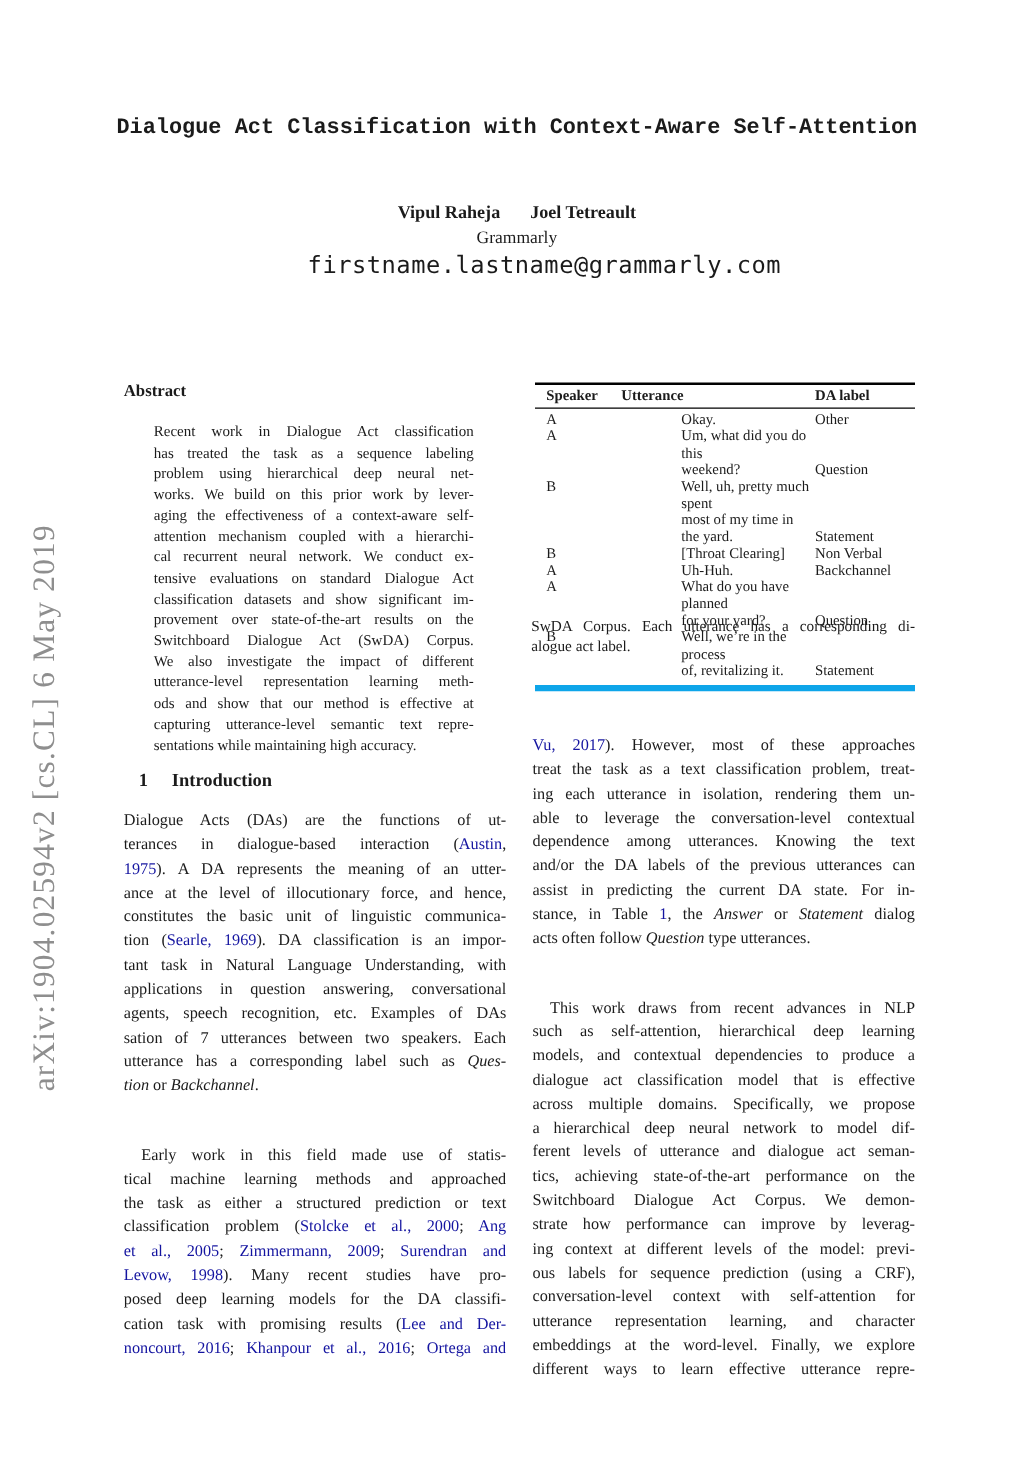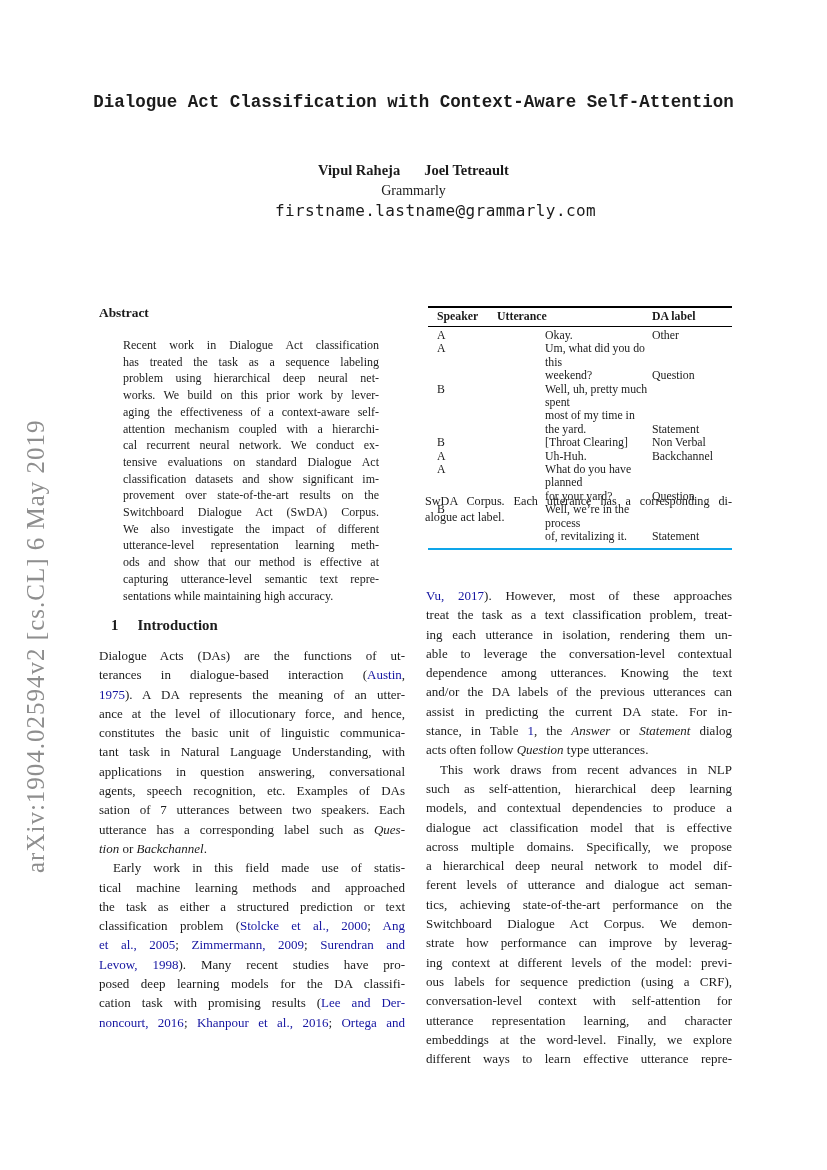--- a/index.html
+++ b/index.html
@@ -38,21 +38,21 @@
   }
   .authors .gap{display:inline-block;width:24px;}
   .affil{
     position:absolute;left:0;right:0;top:183px;
     text-align:center;font-size:14px;
   }
   .email{
     position:absolute;left:0;right:0;top:201px;
     text-align:center;
     font-family:"DejaVu Sans Mono", monospace;
-    font-size:16px;letter-spacing:0.4px;margin-left:44px;
+    font-size:19px;letter-spacing:0.4px;margin-left:44px;
   }
   
   .abstract-h{
     position:absolute;left:99px;width:306px;top:305px;
     text-align:left;font-size:13.4px;font-weight:700;
   }
   .abstract-body{
     position:absolute;left:123px;width:256px;top:337px;
     font-size:12px;line-height:16.7px;
   }
@@ -64,28 +64,28 @@
   .sec-h .sec-num{display:inline-block;margin-right:19px;}
   
   .bodycol{
     position:absolute;width:306px;
     font-size:13px;line-height:19.3px;
   }
   .leftcol{left:99px;top:646px;}
   .rightcol{left:426px;top:586px;}
   .ln{text-align:justify;text-align-last:justify;}
   .ln-last{text-align-last:left;}
-  .indent .ln:first-child{text-indent:14px;}
+  .indent .ln:first-child{text-indent:14px;margin-top:36px;}
   c{color:var(--cite);}
   
   .tbl{
     position:absolute;left:428px;top:306px;width:304px;
     font-size:11.8px;
     border-top:2px solid #000;
-    border-bottom:2px solid #0ea5e9;
+    border-bottom:5px solid #0ea5e9;
   }
   .trow{display:grid;grid-template-columns:69px 155px 80px;}
   .thead{
     font-weight:700;
     border-bottom:1px solid #000;
     line-height:17px;height:18px;
   }
   .tbody{padding:2px 0 4px 0;}
   .tbody .trow{line-height:13.4px;}
   .cell.sp{padding-left:9px;}
@@ -134,20 +134,21 @@
 
   <div class="sec-h"><span class="sec-num">1</span><span>Introduction</span></div>
 
   <div class="bodycol leftcol">
     <div>
         <div class="ln">Dialogue Acts (DAs) are the functions of ut-</div>
         <div class="ln">terances in dialogue-based interaction (<c>Austin</c>,</div>
         <div class="ln"><c>1975</c>).  A DA represents the meaning of an utter-</div>
         <div class="ln">ance at the level of illocutionary force, and hence,</div>
         <div class="ln">constitutes the basic unit of linguistic communica-</div>
+        <div class="ln">tion (<c>Searle, 1969</c>). DA classification is an impor-</div>
         <div class="ln">tant task in Natural Language Understanding, with</div>
         <div class="ln">applications in question answering, conversational</div>
         <div class="ln">agents, speech recognition, etc.  Examples of DAs</div>
         <div class="ln">sation of 7 utterances between two speakers. Each</div>
         <div class="ln">utterance has a corresponding label such as <i>Ques-</i></div>
         <div class="ln ln-last"><i>tion</i> or <i>Backchannel</i>.</div>
       </div>
     <div class="indent">
         <div class="ln">Early work in this field made use of statis-</div>
         <div class="ln">tical machine learning methods and approached</div>

